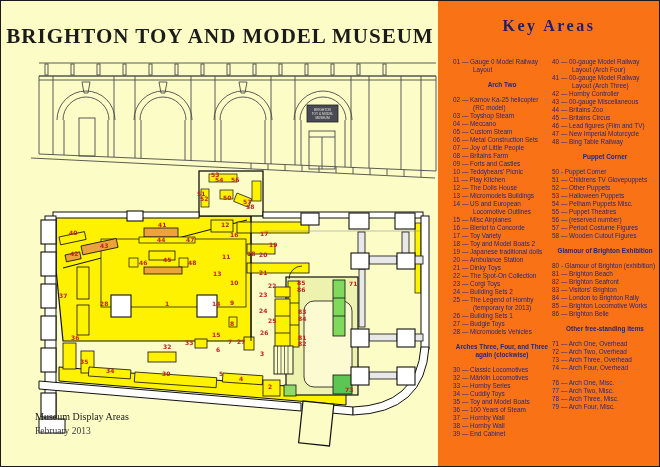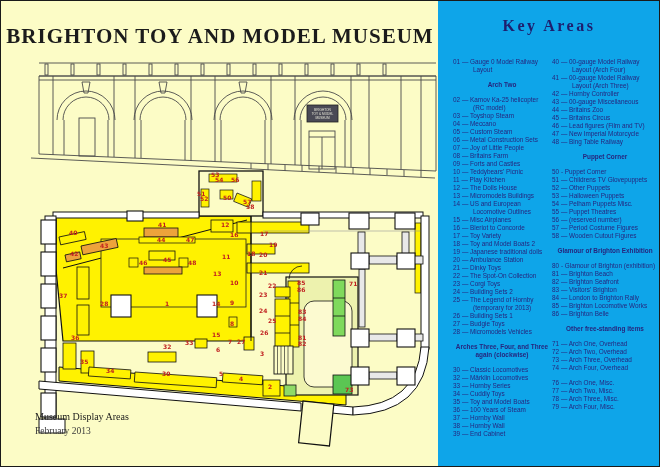--- a/index.html
+++ b/index.html
@@ -1,21 +1,21 @@
 <!DOCTYPE html>
 <html><head>
 <meta charset="utf-8">
 <style>
   html,body{margin:0;padding:0;background:#888;}
   .page{position:relative;width:660px;height:467px;margin:0 auto;background:#ffffff;
         border:1px solid #1a1a1a;box-sizing:border-box;overflow:hidden;
         font-family:"Liberation Sans",sans-serif;}
   .left-panel{position:absolute;left:0;top:0;width:437px;height:465px;background:#15803d;}
   .left-panel svg{display:block;}
-  .key-panel{position:absolute;left:437px;top:0;width:222px;height:465px;background:#0ea5e9;}
+  .key-panel{position:absolute;left:437px;top:0;width:222px;height:465px;background:#f97316;}
   .key-title{position:absolute;top:16px;left:0;width:100%;text-align:center;
              font-family:"Liberation Serif",serif;font-weight:bold;font-size:16px;
              letter-spacing:2.5px;color:#1e1e6e;}
   .kcol{position:absolute;top:57px;font-size:6.4px;line-height:8px;color:#26267e;}
   .kcol-left{left:15px;width:98px;}
   .kcol-right{left:114px;width:106px;}
   .kitem{padding-left:20px;text-indent:-20px;}
   .khead{font-weight:bold;text-align:center;}
   .kgap{height:7px;}
   .plan-num{font-family:"DejaVu Sans",sans-serif;font-size:6px;font-weight:bold;fill:#C02020;}

